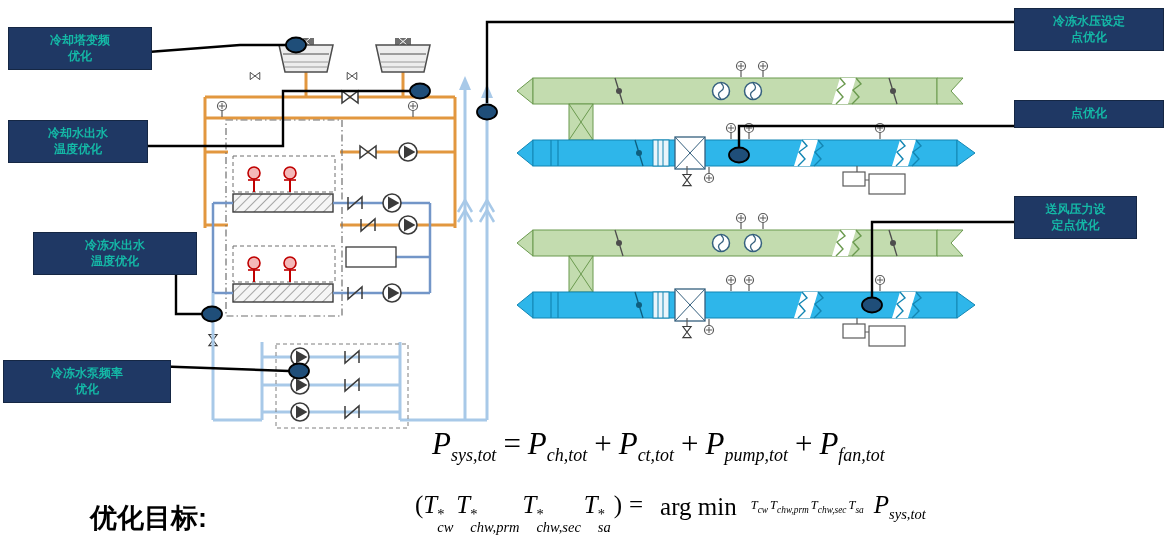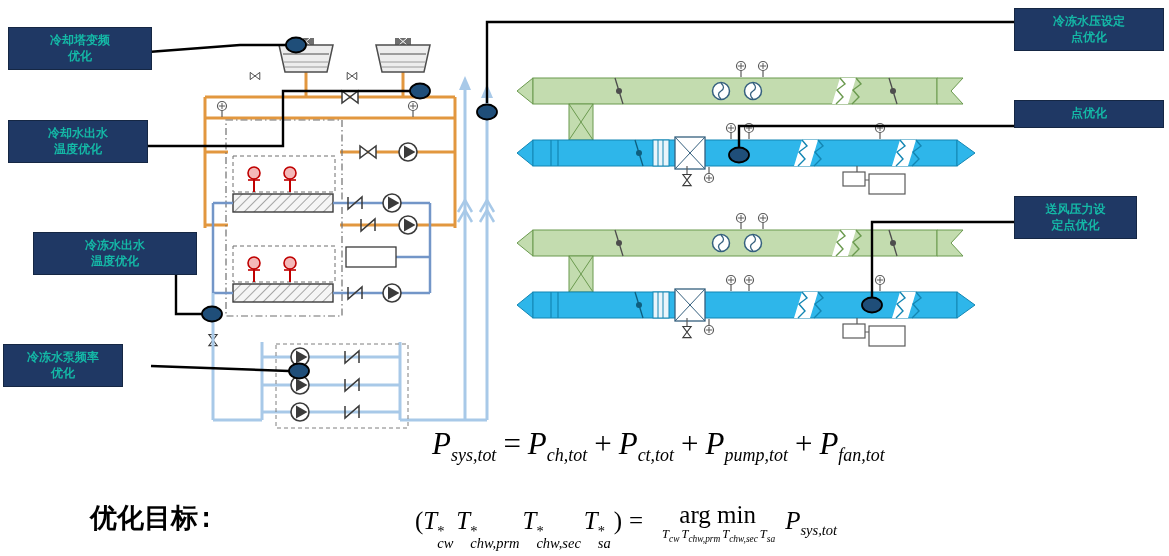--- a/index.html
+++ b/index.html
@@ -11,42 +11,42 @@
   svg.diagram { position:absolute; left:0; top:0; }
 
   .callout {
     position:absolute; background:#1F3864; color:#14b8a6; font-weight:bold;
     font-size:12px; line-height:1.3; text-align:center; padding:5px 2px;
     border:1px solid #152744; box-sizing:border-box;
   }
 
   .objective {
     position:absolute; left:90px; top:500px; font-size:27px; font-weight:bold;
-    color:#000000; font-family:Liberation Mono, monospace;
+    color:#000000; font-family:Liberation Sans, sans-serif;
   }
 
   .formula {
     position:absolute; color:#000000; white-space:nowrap;
     font-family:"Liberation Serif","DejaVu Serif",serif;
   }
   .formula-1 { left:432px; top:426px; font-size:31px; }
   .formula-2 { left:415px; top:486px; font-size:25px; }
   .var { font-style:italic; }
   .formula sub { font-size:0.58em; font-style:italic; }
   .op { font-style:normal; margin:0 7px; }
   .paren { font-style:normal; }
   .ss {
     display:inline-flex; flex-direction:column; align-items:flex-start;
     vertical-align:-0.45em; line-height:0.85; font-size:0.58em; font-style:italic;
     margin-right:3px;
   }
   .ss .ss-sup { font-style:normal; }
   .argmin-stack {
-    display:inline-flex; flex-direction:column; align-items:center;
-    vertical-align:middle; line-height:1.05; margin:16px 10px;
+    display:inline-flex; flex-direction:row; align-items:center;
+    vertical-align:middle; line-height:1.05; margin:8px 10px;gap:12px;
   }
   .argmin-op { font-style:normal; }
   .argmin-under { font-size:0.5em; font-style:italic; }
   .argmin-under sub { font-size:0.75em; }
   .argmin-under .var { margin-left:2px; }
 </style>
 </head>
 <body>
 
 <div class="stage">
@@ -252,21 +252,21 @@
   <div>优化</div>
 </div>
 <div class="callout" style="left:8px; top:120px; width:140px;">
   <div>冷却水出水</div>
   <div>温度优化</div>
 </div>
 <div class="callout" style="left:8px; top:232px; width:164px;margin-left:25px;">
   <div>冷冻水出水</div>
   <div>温度优化</div>
 </div>
-<div class="callout" style="left:3px; top:344px; width:120px;">
+<div class="callout" style="left:3px; top:360px; width:168px;">
   <div>冷冻水泵频率</div>
   <div>优化</div>
 </div>
 <div class="callout" style="left:1014px; top:8px; width:150px;">
   <div>冷冻水压设定</div>
   <div>点优化</div>
 </div>
 <div class="callout" style="left:1014px; top:100px; width:150px;">
   <div>点优化</div>
 </div>

